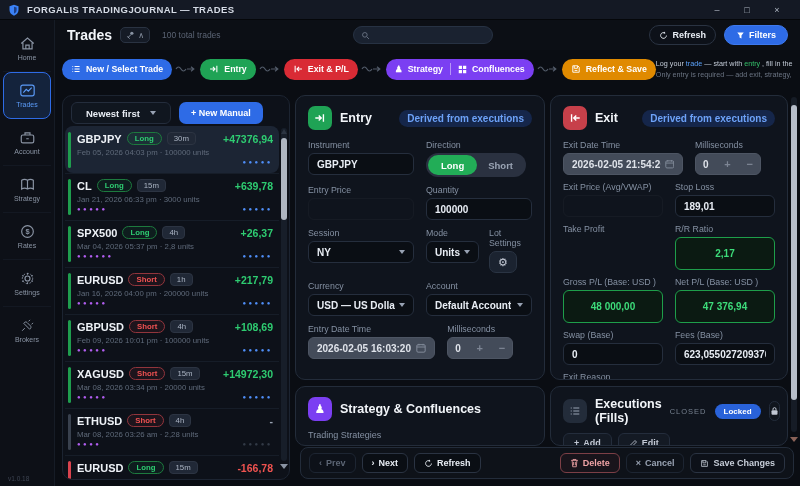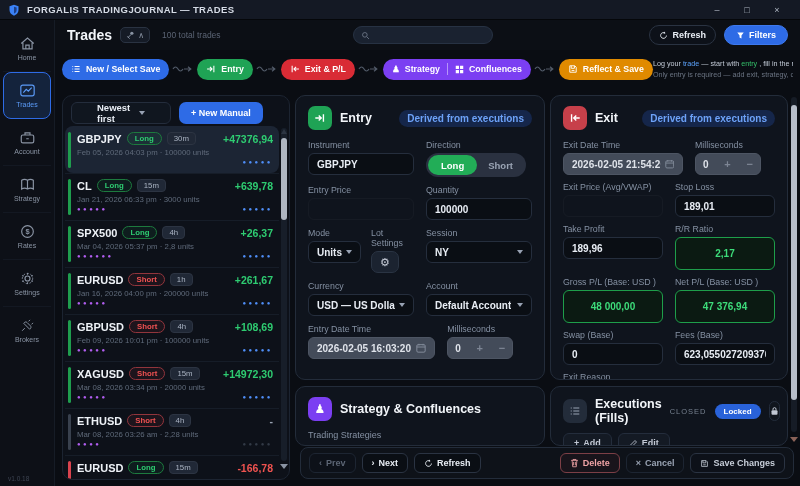--- a/index.html
+++ b/index.html
@@ -51,21 +51,21 @@
                color:#8a94a4; border-bottom:1px solid #131822; margin:0 3px; }
   .side-item .slabel { font-size:7px; }
   .side-item.active { border:1px solid #2e6be6; border-radius:8px; background:#14233c; color:#5b9bf8; }
   .version { position:absolute; left:8px; bottom:4px; font-size:6.5px; color:#3d4452; }
 
   
   .list-panel { left:62px; top:95px; width:228px; height:385px; background:#0d1119; border:1px solid #1c2431;
                 border-radius:10px; overflow:hidden; }
   .list-head { display:flex; gap:8px; padding:6px 8px 4px 8px; align-items:center; }
   .sort-select { width:100px; height:22px; background:#10161f; border:1px solid #242d3c; border-radius:6px;
-                 display:flex; align-items:center; padding:0 25px; font-size:9.5px; font-weight:bold; color:#e8edf4; }
+                 display:flex; align-items:center; padding:0 14px; font-size:9.5px; font-weight:bold; color:#e8edf4; }
   .btn-newtrade { height:22px; padding:0 12px; background:#2e6be6; border-radius:7px; display:flex; align-items:center;
                   color:#fff; font-size:9px; font-weight:bold; }
   .cards { position:absolute; left:2px; right:10px; top:30px; bottom:0; }
   .card { position:relative; height:47px; border-top:1px solid #161d28; padding:5px 6px 0 12px; }
   .card.sel { background:#1c2534; border-radius:8px; border-top-color:transparent; }
   .bar { position:absolute; left:3px; top:5px; bottom:5px; width:3px; border-radius:2px; }
   .bar.g { background:#1f9d4e; } .bar.r { background:#d9434e; } .bar.n { background:#39414e; }
   .crow1 { display:flex; align-items:center; gap:5px; }
   .sym { font-size:11px; font-weight:bold; color:#eef2f7; }
   .badge-side { height:13px; padding:0 7px; border-radius:7px; font-size:7.8px; font-weight:bold; display:flex; align-items:center; }
@@ -193,21 +193,21 @@
     </span>
   </span>
 </div>
 
 <div class="abs stepper">
   <span class="step step-blue">
     <svg width="10" height="10" viewBox="0 0 14 14">
         <path d="M5 3.5 H12 M5 7 H12 M5 10.5 H12" stroke="#fff" stroke-width="1.4"></path>
         <path d="M2 3.5 h1 M2 7 h1 M2 10.5 h1" stroke="#fff" stroke-width="1.4"></path>
       </svg>
-    <span>New / Select Save</span>
+    <span>New / Select Trade</span>
   </span>
   <svg class="wave" width="22" height="10" viewBox="0 0 22 10">
       <path d="M1 5 Q3.5 1 6 5 T11 5" stroke="#525b69" stroke-width="1.2" fill="none"></path>
       <path d="M12 5 H18 M16 2.8 L18.8 5 L16 7.2" stroke="#525b69" stroke-width="1.2" fill="none"></path>
     </svg>
   <span class="step step-green">
     <svg width="10" height="10" viewBox="0 0 14 14">
         <path d="M1.5 7 H8 M5.5 4 L8.5 7 L5.5 10 M11 2.5 V11.5" stroke="#fff" stroke-width="1.5" fill="none"></path>
       </svg>
     <span>Entry</span>
@@ -360,21 +360,21 @@
         <span class="dots blue">●●●●●</span>
       </div>
     </div>
 
     <div class="card">
       <span class="bar g"></span>
       <div class="crow1">
         <span class="sym">EURUSD</span>
         <span class="badge-side short">Short</span>
         <span class="badge-tf">1h</span>
-        <span class="pl g">+261,67</span>
+        <span class="pl g">+217,79</span>
       </div>
       <div class="crow2">Jan 16, 2026  04:00 pm · 200000 units</div>
       <div class="crow3">
         <span class="dots purple">●●●●●</span>
         <span class="dots blue">●●●●●</span>
       </div>
     </div>
 
     <div class="card">
       <span class="bar g"></span>
@@ -473,42 +473,42 @@
           </div>
       </div>
       <div class="fcol">
         <div class="flabel">Quantity</div>
         <div class="input">
             <span class="val">100000</span>
           </div>
       </div>
     </div>
     <div class="frow">
+      <div class="fcol">
+        <div class="flabel">Session</div>
+        <div class="input">
+            <span class="val">NY</span>
+            <i class="caret"></i>
+          </div>
+      </div>
       <div class="fcol" style="display:flex; gap:10px;">
         <div style="flex:1">
           <div class="flabel">Mode</div>
           <div class="input">
               <span class="val">Units</span>
               <i class="caret"></i>
             </div>
         </div>
         <div>
           <div class="flabel">Lot Settings</div>
           <span class="gearbtn">
               <span>⚙</span>
             </span>
         </div>
       </div>
-      <div class="fcol">
-        <div class="flabel">Session</div>
-        <div class="input">
-            <span class="val">NY</span>
-            <i class="caret"></i>
-          </div>
-      </div>
     </div>
     <div class="frow">
       <div class="fcol">
         <div class="flabel">Currency</div>
         <div class="input">
             <span class="val">USD — US Dollar</span>
             <i class="caret"></i>
           </div>
       </div>
       <div class="fcol">
@@ -583,23 +583,20 @@
       <div class="fcol">
         <div class="flabel">Stop Loss</div>
         <div class="input">
             <span class="val">189,01</span>
           </div>
       </div>
     </div>
     <div class="frow">
       <div class="fcol">
         <div class="flabel">Take Profit</div>
-        <div class="input">
-            <span class="val">189,96</span>
-          </div>
       </div>
       <div class="fcol">
         <div class="flabel">R/R Ratio</div>
         <div class="gbox">2,17</div>
       </div>
     </div>
     <div class="frow">
       <div class="fcol">
         <div class="flabel">Gross P/L (Base: USD )</div>
         <div class="gbox">48 000,00</div>

